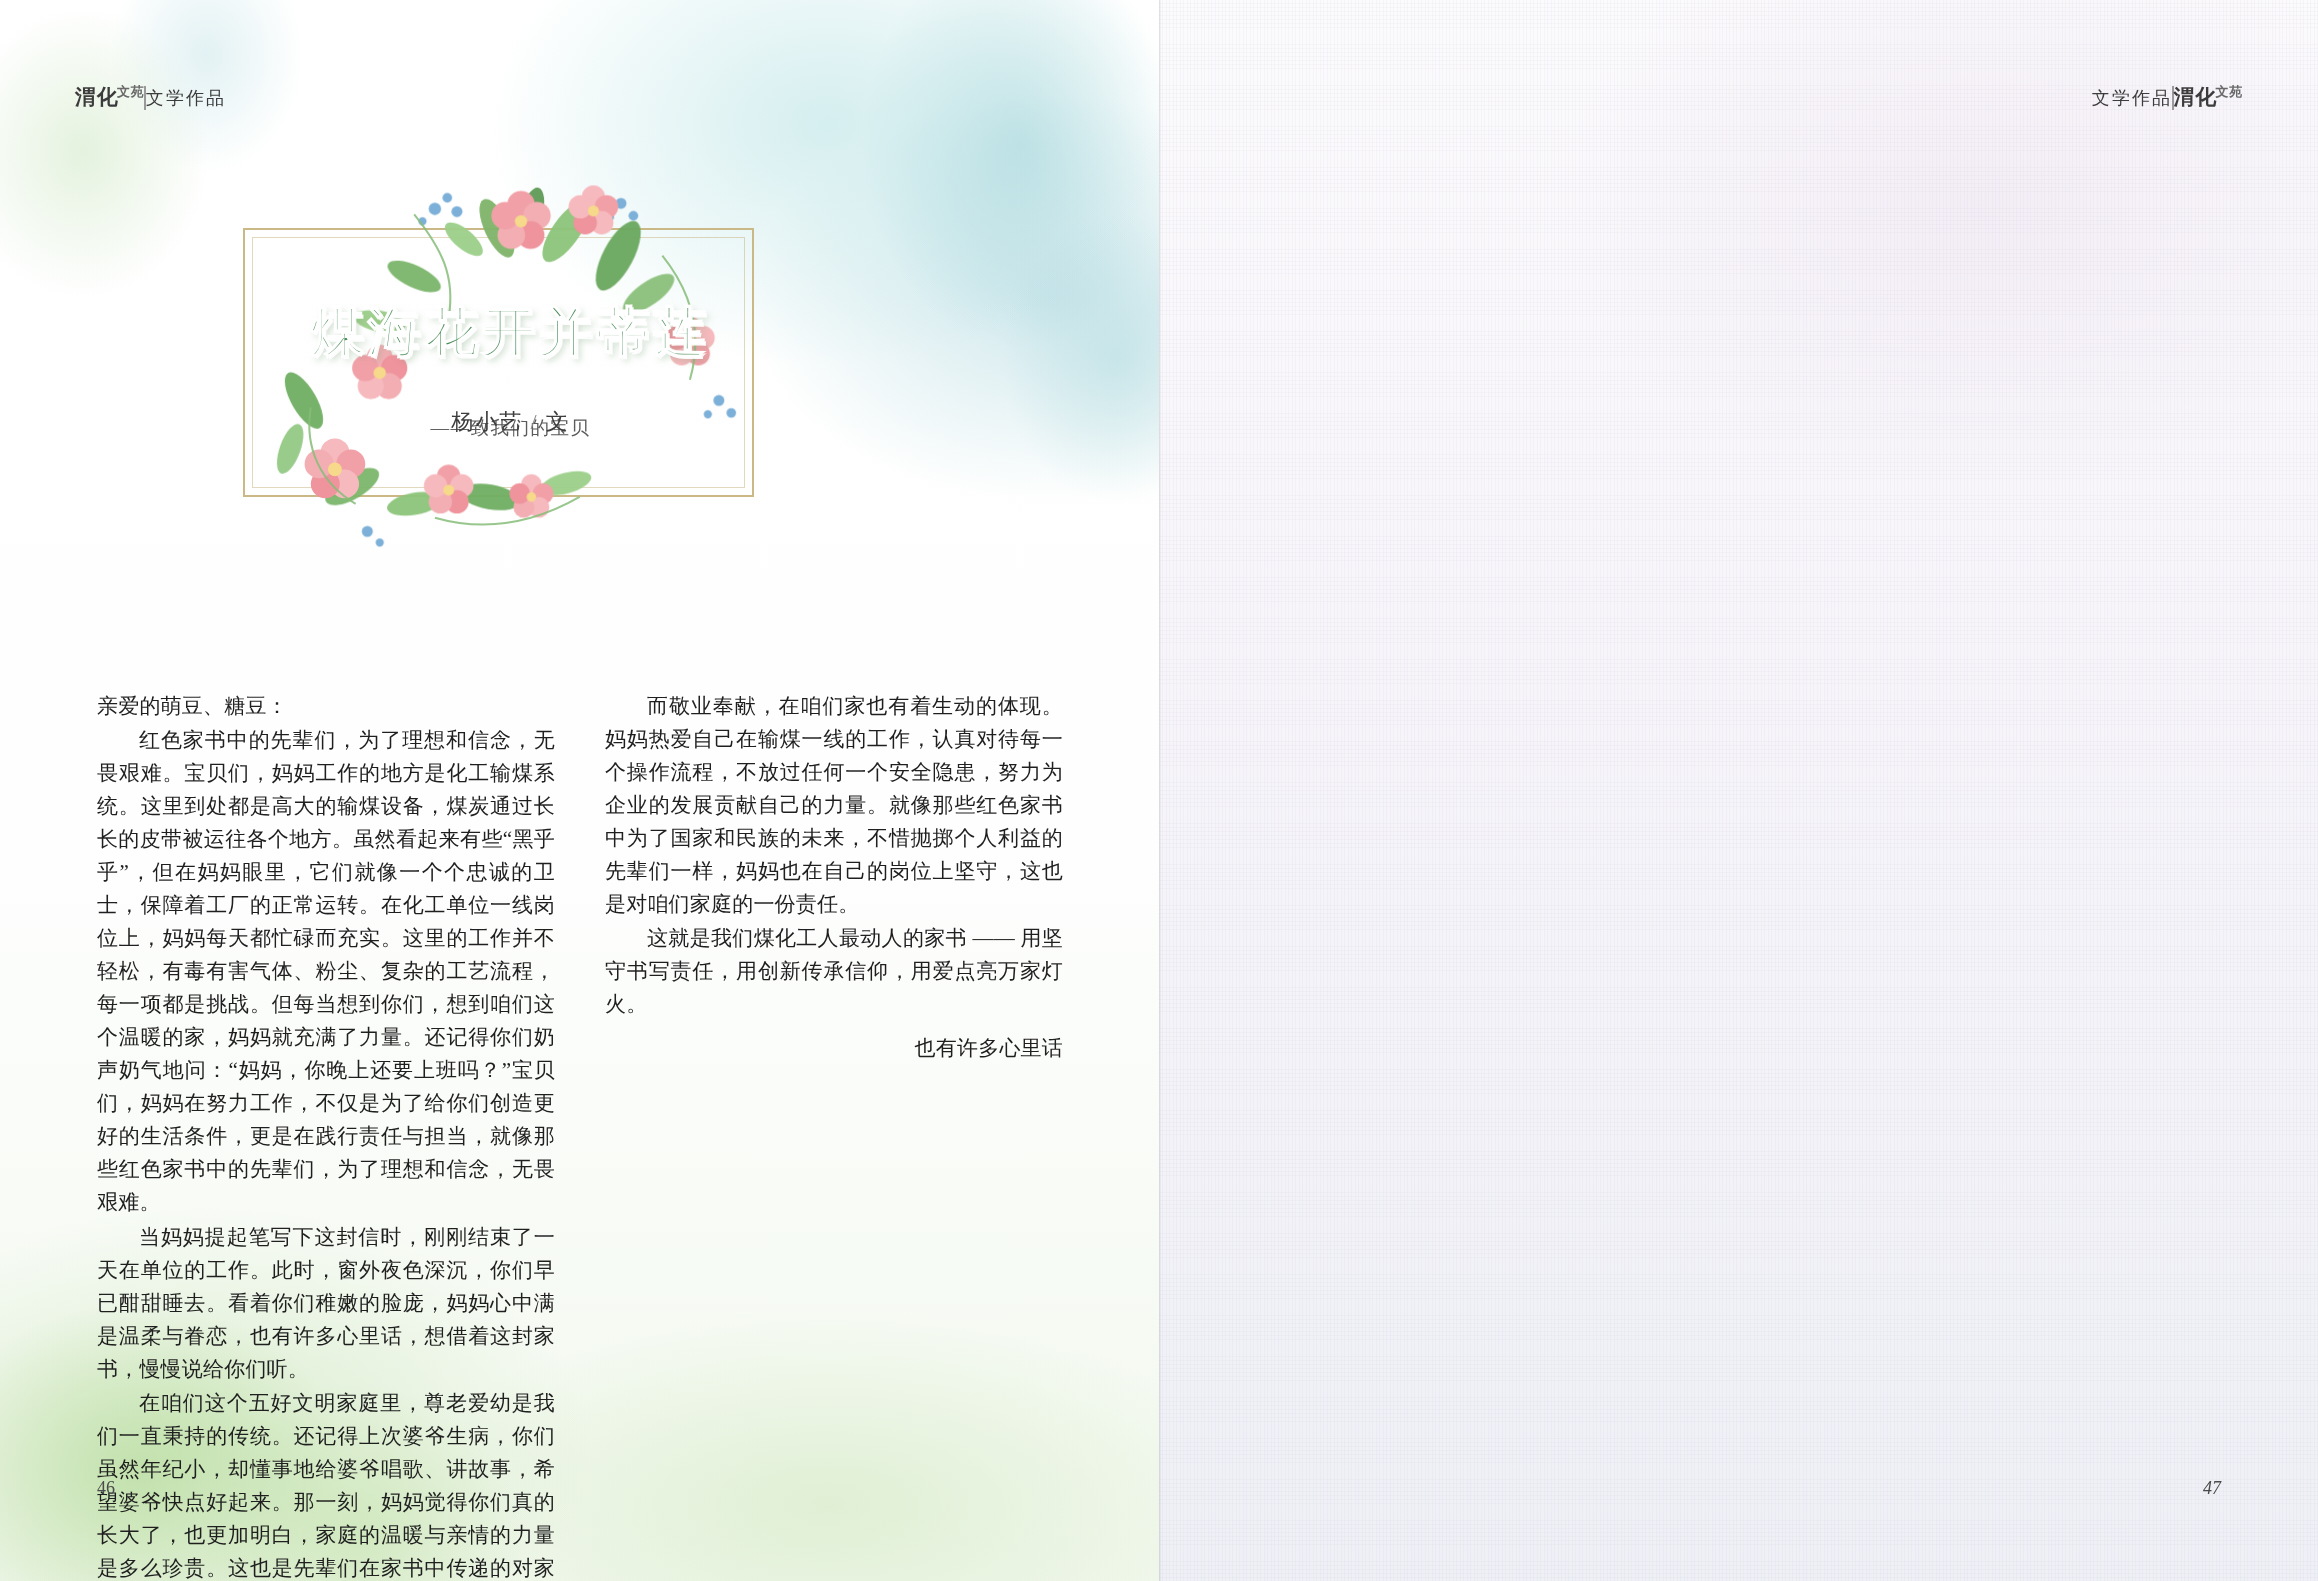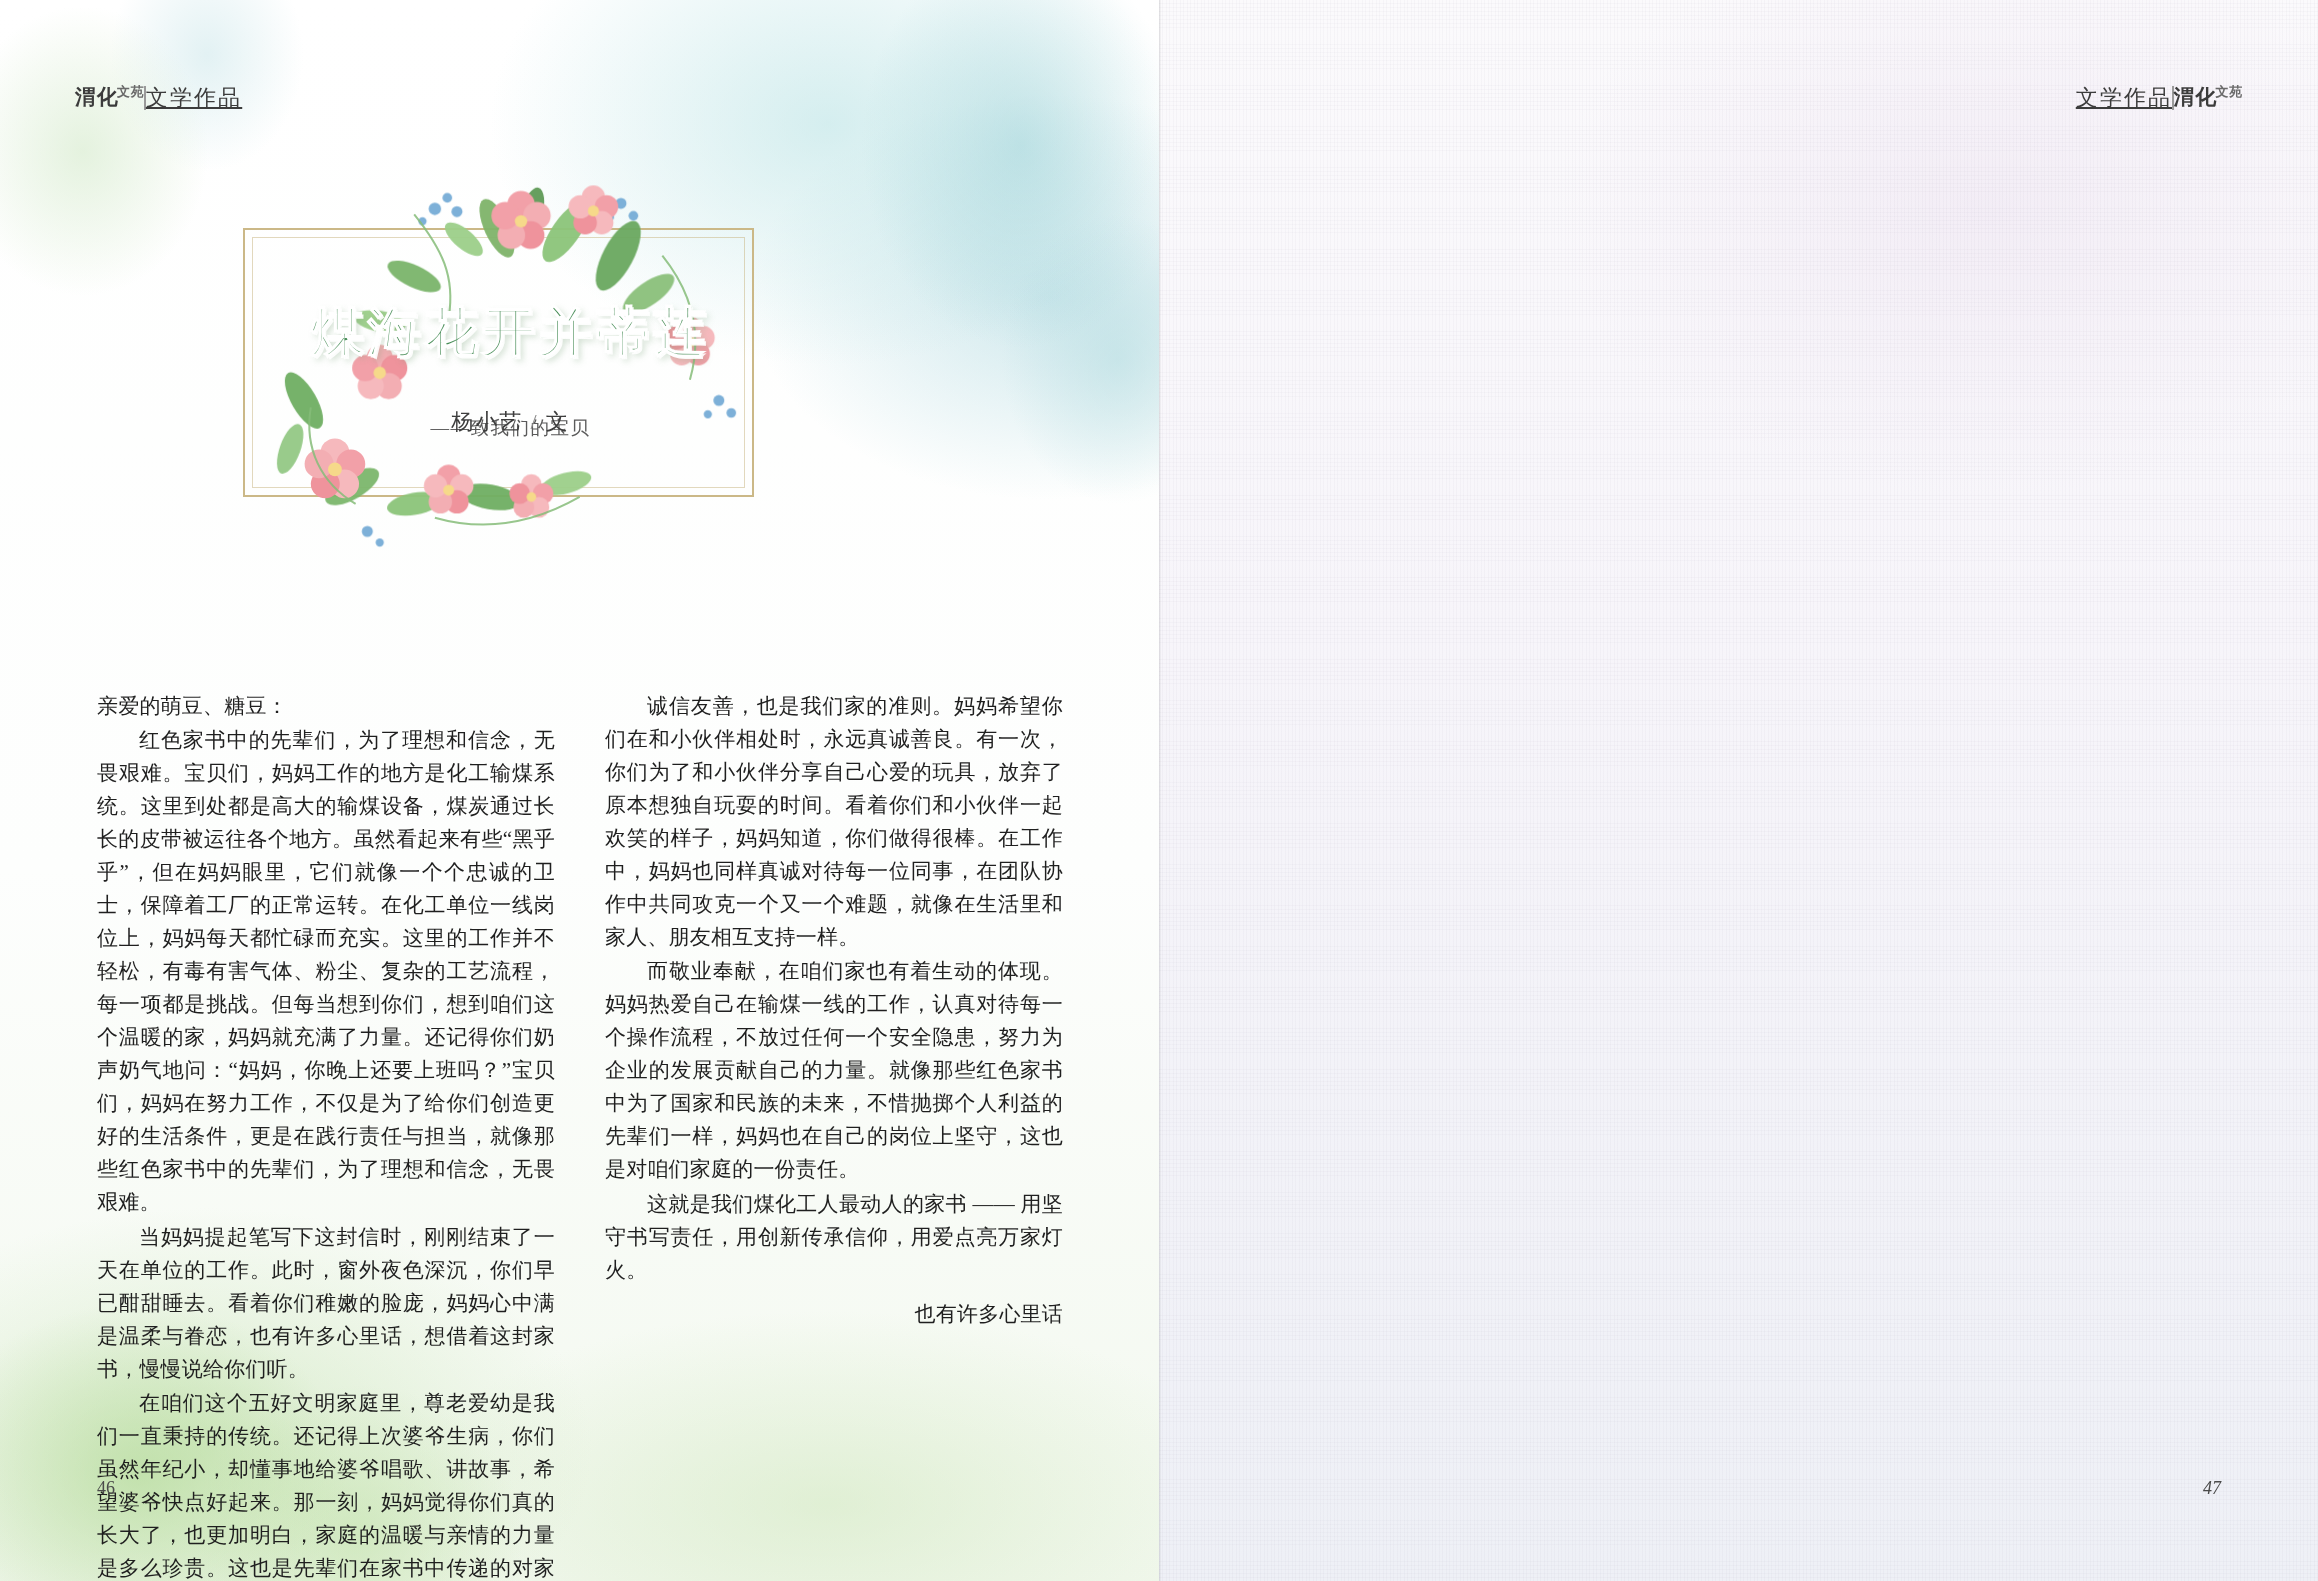--- a/index.html
+++ b/index.html
@@ -73,21 +73,21 @@
   .page-header { position:absolute; top:83px; display:flex; align-items:center; }
   .hdr-left { left:75px; }
   .hdr-right { right:75px; flex-direction: row; }
   .logo-mark {
     font-family:"Liberation Serif", serif;
     font-size:21px; color:#3b3b3b; letter-spacing:0.7px; font-weight:700;
     position:relative; padding-bottom:2.1px;
   }
   .logo-mark .sub { font-size:13px; color:#6a6a6a; vertical-align:super; margin-left:-1.4px;}
   .logo-rule { width:1.4px; height:23.5px; background:#9a9a9a; }
-  .hdr-text { font-size:22px; color:#3c3c3c; letter-spacing:2.1px;text-decoration:underline; }
+  .hdr-text { font-size:18px; color:#3c3c3c; letter-spacing:2.1px; }
 
   
   .title-frame {
     position:absolute; left:243px; top:228px; width:511px; height:269px;
     border:2.1px solid #cbb887;
   }
   .title-frame-inner{ position:absolute; inset:7px; border:0.7px solid rgba(203,184,135,0.55); }
   .main-title {
     position:absolute; left:276px; top:297px; width:469px;
     text-align:center;
@@ -256,21 +256,20 @@
     </div>
 
     <div class="cols-left">
       <div class="col">
         <p class="para salut">亲爱的萌豆、糖豆：</p>
         <p class="para">红色家书中的先辈们，为了理想和信念，无畏艰难。宝贝们，妈妈工作的地方是化工输煤系统。这里到处都是高大的输煤设备，煤炭通过长长的皮带被运往各个地方。虽然看起来有些“黑乎乎”，但在妈妈眼里，它们就像一个个忠诚的卫士，保障着工厂的正常运转。在化工单位一线岗位上，妈妈每天都忙碌而充实。这里的工作并不轻松，有毒有害气体、粉尘、复杂的工艺流程，每一项都是挑战。但每当想到你们，想到咱们这个温暖的家，妈妈就充满了力量。还记得你们奶声奶气地问：“妈妈，你晚上还要上班吗？”宝贝们，妈妈在努力工作，不仅是为了给你们创造更好的生活条件，更是在践行责任与担当，就像那些红色家书中的先辈们，为了理想和信念，无畏艰难。</p>
         <p class="para">当妈妈提起笔写下这封信时，刚刚结束了一天在单位的工作。此时，窗外夜色深沉，你们早已酣甜睡去。看着你们稚嫩的脸庞，妈妈心中满是温柔与眷恋，也有许多心里话，想借着这封家书，慢慢说给你们听。</p>
         <p class="para">在咱们这个五好文明家庭里，尊老爱幼是我们一直秉持的传统。还记得上次婆爷生病，你们虽然年纪小，却懂事地给婆爷唱歌、讲故事，希望婆爷快点好起来。那一刻，妈妈觉得你们真的长大了，也更加明白，家庭的温暖与亲情的力量是多么珍贵。这也是先辈们在家书中传递的对家人的关爱，我们正在用行动传承。</p>
       </div>
       <div class="col">
-        <p class="para">诚信友善，也是我们家的准则。妈妈希望你们在和小伙伴相处时，永远真诚善良。有一次，你们为了和小伙伴分享自己心爱的玩具，放弃了原本想独自玩耍的时间。看着你们和小伙伴一起欢笑的样子，妈妈知道，你们做得很棒。在工作中，妈妈也同样真诚对待每一位同事，在团队协作中共同攻克一个又一个难题，就像在生活里和家人、朋友相互支持一样。</p>
         <p class="para">而敬业奉献，在咱们家也有着生动的体现。妈妈热爱自己在输煤一线的工作，认真对待每一个操作流程，不放过任何一个安全隐患，努力为企业的发展贡献自己的力量。就像那些红色家书中为了国家和民族的未来，不惜抛掷个人利益的先辈们一样，妈妈也在自己的岗位上坚守，这也是对咱们家庭的一份责任。</p>
         <p class="para">这就是我们煤化工人最动人的家书 —— 用坚守书写责任，用创新传承信仰，用爱点亮万家灯火。</p>
         <p class="para sign">也有许多心里话</p>
       </div>
     </div>
 
     <div class="pageno l">46</div>
   </div>
 
   <div class="page-right">

